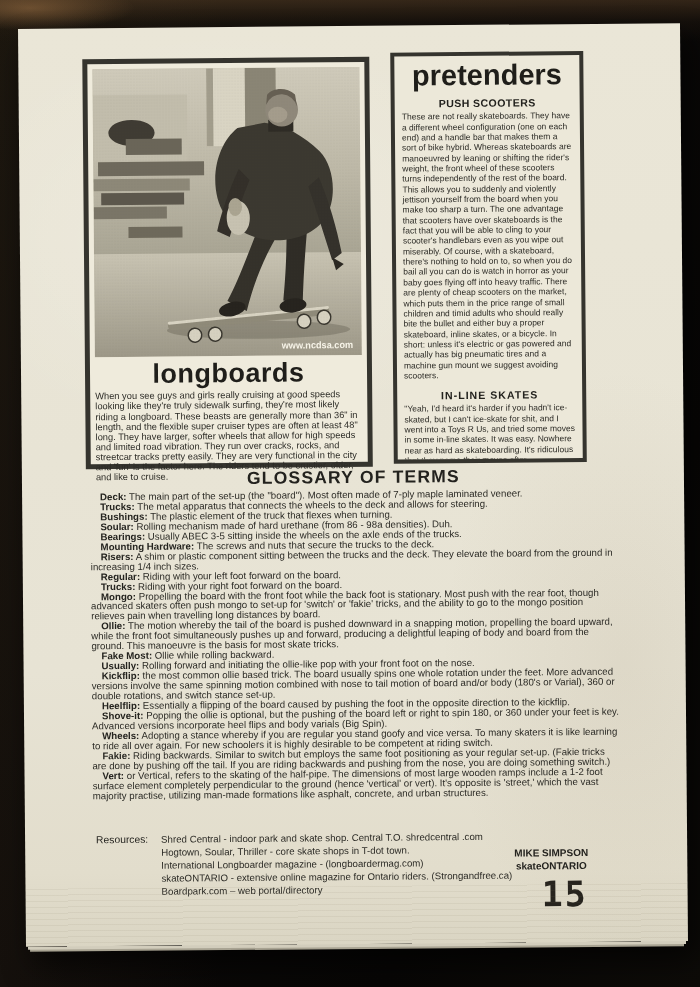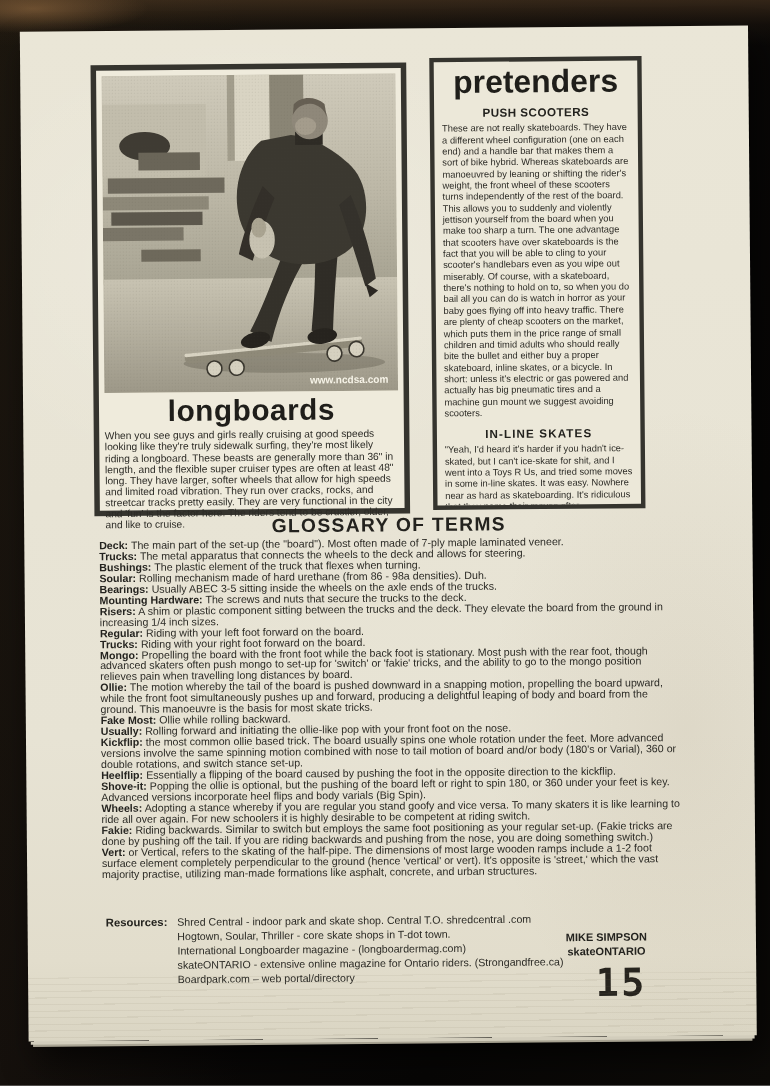--- a/index.html
+++ b/index.html
@@ -46,25 +46,25 @@
   .pr-title{font-size:29px;font-weight:bold;text-align:center;line-height:1.08;color:#1f1e1a;margin:1px 0 6px;}
   .pr-heading{font-size:10.6px;font-weight:bold;text-align:center;letter-spacing:0.4px;margin:2px 0 2px;color:#23221e;}
   .pr-heading.second{margin-top:9px;letter-spacing:1px;}
   .pr-body{font-size:8.5px;line-height:10.35px;color:#2c2b26;}
   
   .glossary-title{
     position:absolute;left:68px;top:441px;width:527px;text-align:center;
     font-size:17.5px;font-weight:bold;letter-spacing:1.2px;color:#23221e;
   }
   .glossary-entries{position:absolute;left:68px;top:464px;width:527px;font-size:9.7px;line-height:9.95px;color:#2c2b26;}
-  .g-term{font-weight:bold;color:#24231f;}
+  .g-term{font-weight:bold;color:#24231f;margin-left:10px;}
   .glossary-entries .g-entry:nth-child(18) .g-term{font-weight:700;color:#2c2b26;}
   
   .resources{position:absolute;left:71px;top:806px;width:420px;font-size:9.7px;line-height:12.9px;}
-  .res-label{position:absolute;left:0;top:0;font-weight:bold;font-size:10.3px;color:#24231f;}
+  .res-label{position:absolute;left:0;top:0;font-weight:normal;font-size:10.3px;color:#24231f;}
   .res-items{margin-left:65px;}
   
   .credit{position:absolute;left:468px;top:822px;width:116px;text-align:center;font-weight:bold;font-size:10px;line-height:13px;color:#24231f;}
   .page-number{
     position:absolute;left:516px;top:850px;
     font-family:"DejaVu Sans Mono",monospace;font-weight:bold;font-size:35px;
     letter-spacing:2px;color:#27241e;
   }
 </style>
 </head>

